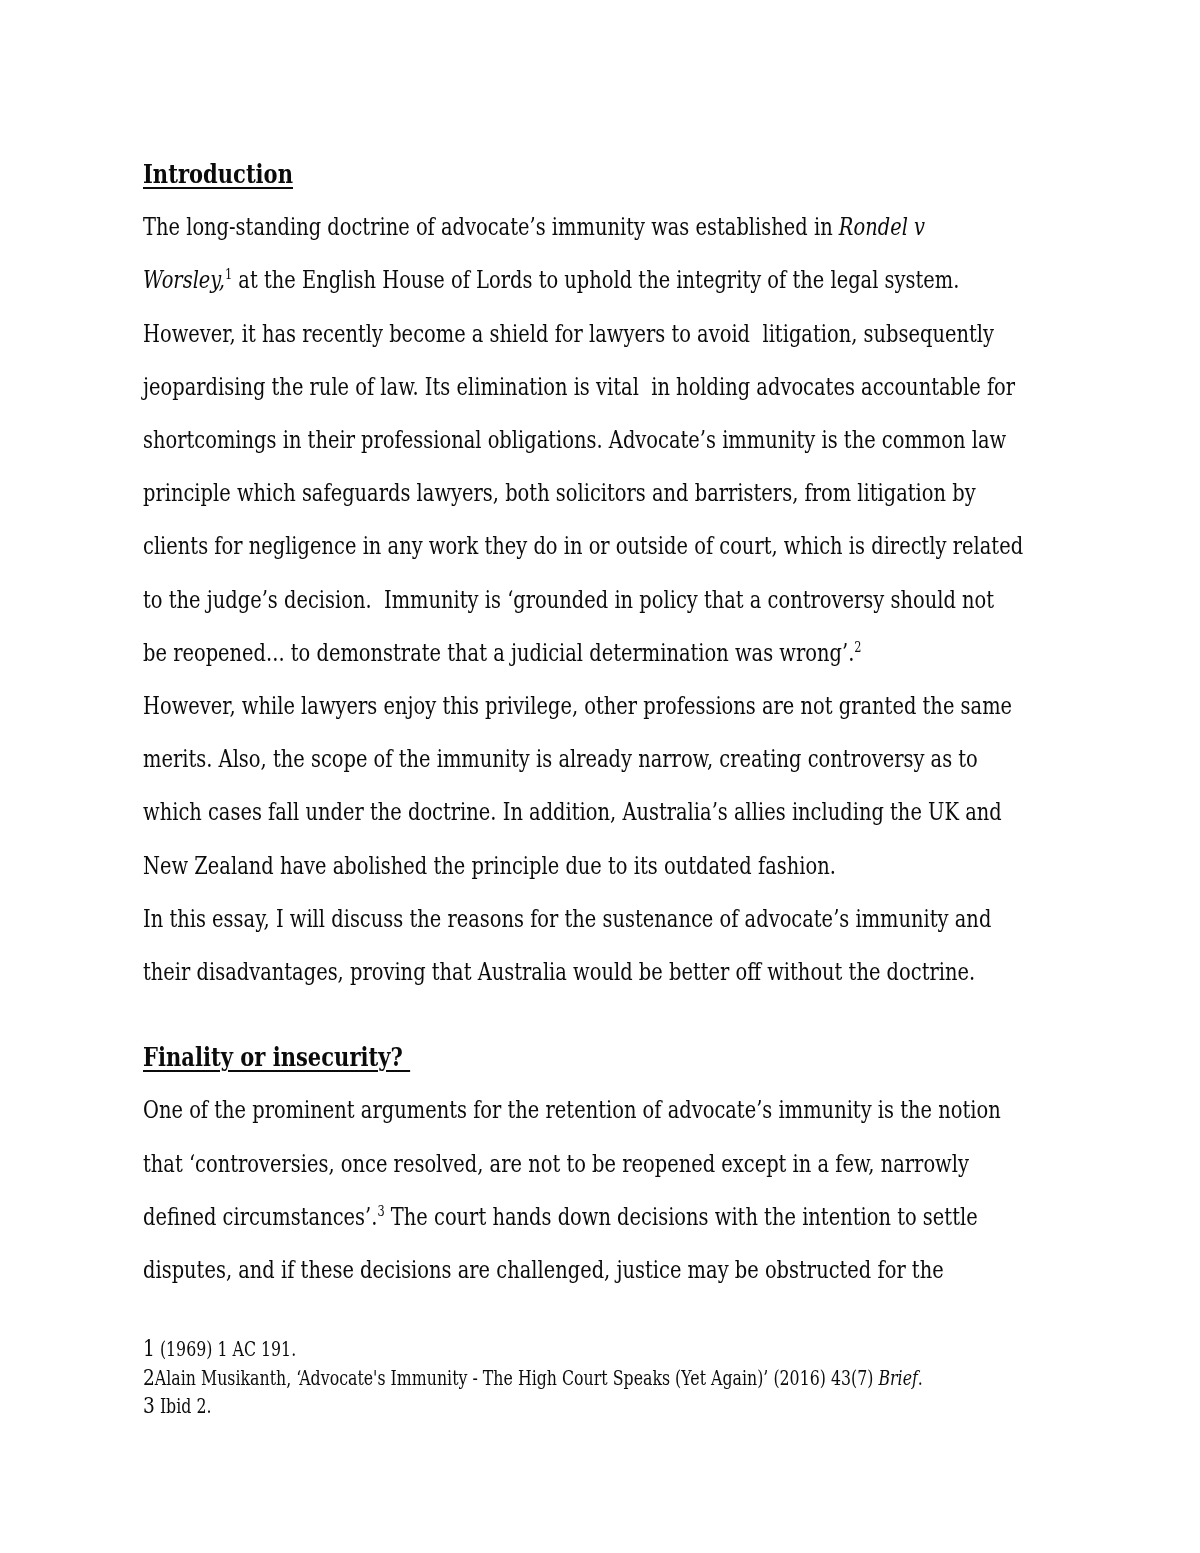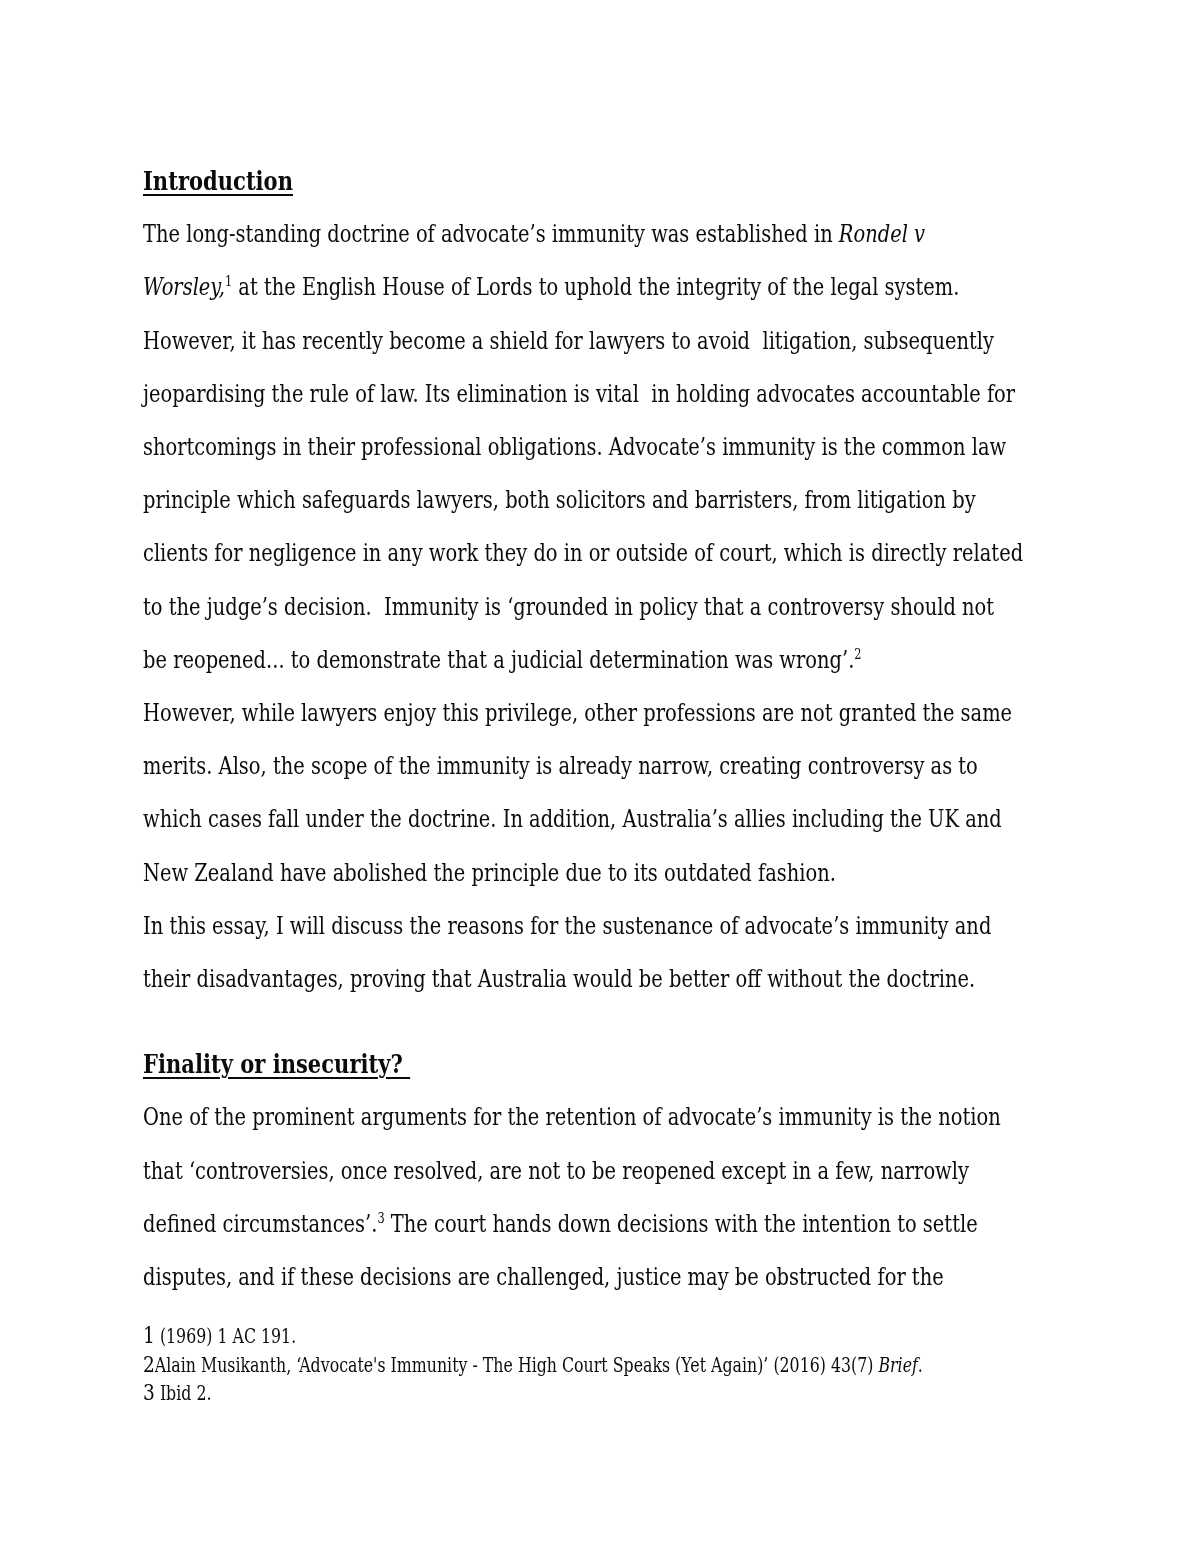--- a/index.html
+++ b/index.html
@@ -9,21 +9,21 @@
     width: 1200px;
     height: 1553px;
     background: #ffffff;
     overflow: hidden;
     font-family: "DejaVu Serif", serif;
     color: #0b0b0b;
   }
   .content {
     position: absolute;
     left: 143px;
-    top: 155px;
+    top: 148px;
     width: 980px;
   }
   .line {
     font-size: 24px;
     line-height: 53.2px;
     white-space: pre;
     transform: scaleX(0.81);
     transform-origin: 0 0;
   }
   .line.heading {
@@ -32,21 +32,21 @@
     text-decoration: underline;
     text-decoration-thickness: 2px;
     text-underline-offset: 4px;
   }
   .line sup {
     font-size: 14px;
     line-height: 0;
     vertical-align: super;
   }
   .footnotes {
-    margin-top: 18px;
+    margin-top: 38px;
   }
   .fn-line {
     font-size: 19.5px;
     line-height: 27.5px;
     white-space: pre;
     transform: scaleX(0.81);
     transform-origin: 0 0;
   }
   .fn-num {
     font-size: 23px;

